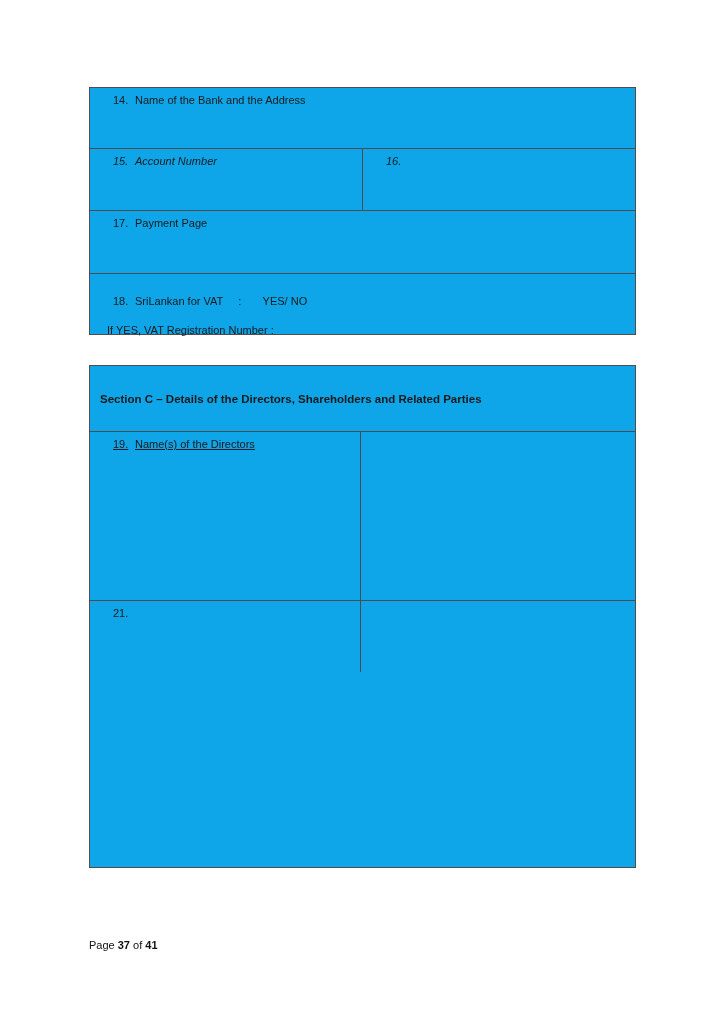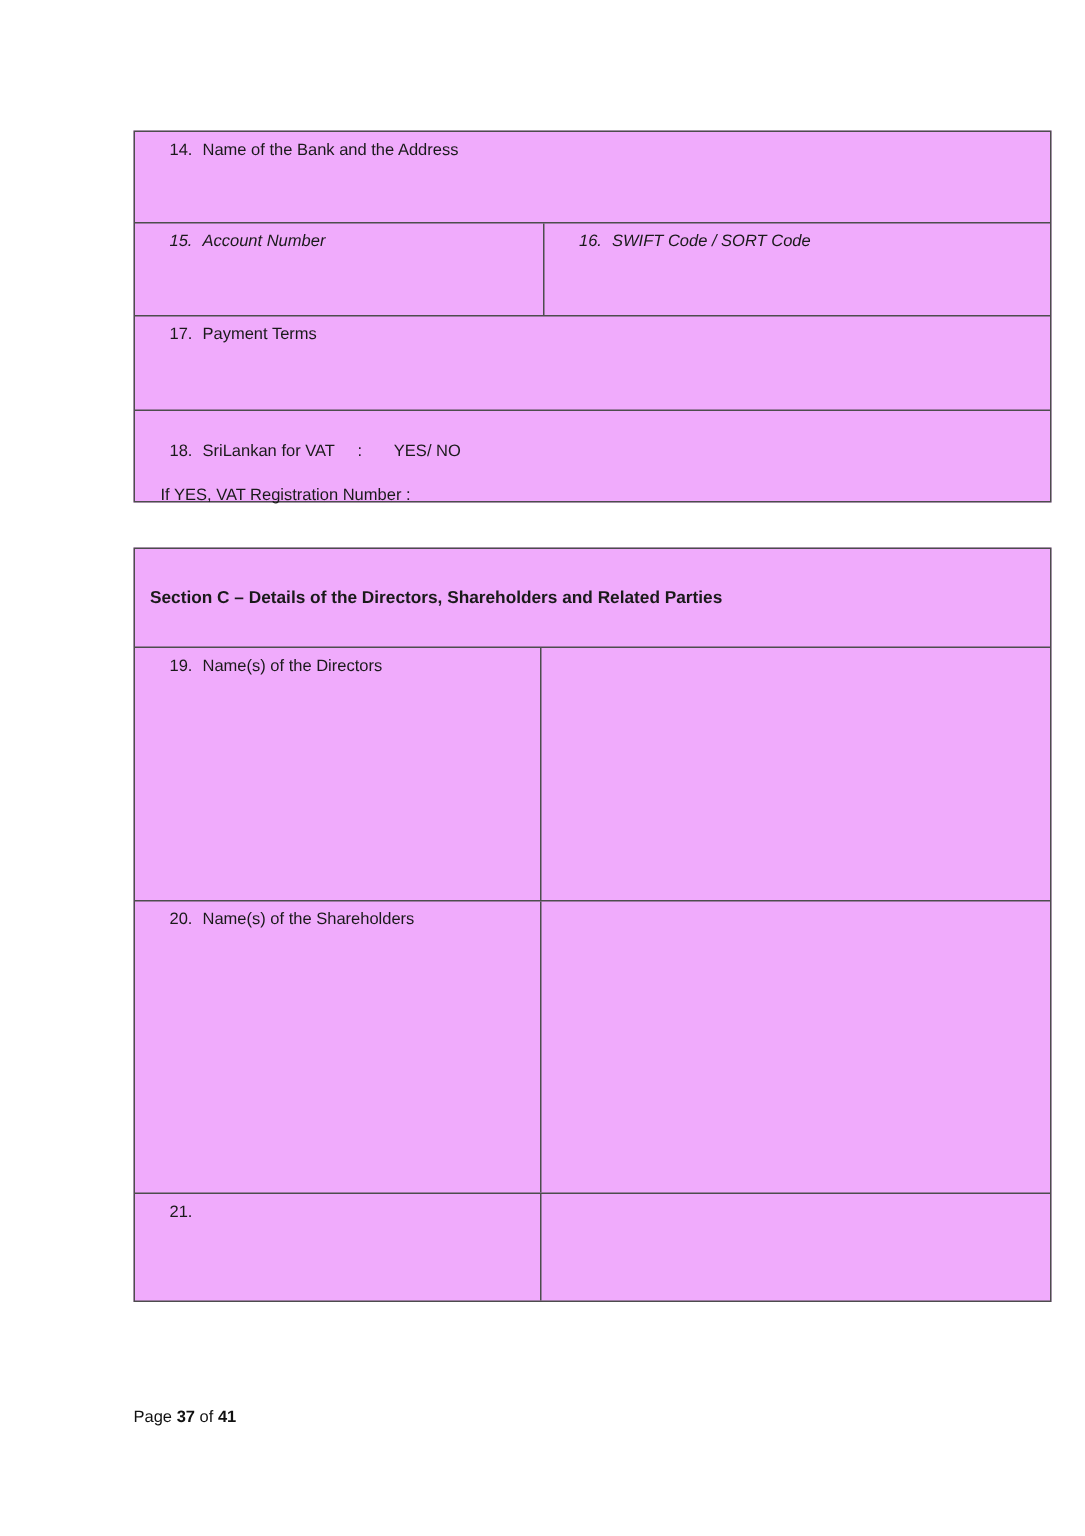--- a/index.html
+++ b/index.html
@@ -10,23 +10,23 @@
     height: 1024px;
     font-family: "Liberation Sans", "DejaVu Sans", sans-serif;
     font-size: 11px;
     line-height: 14px;
     color: #1a1a1a;
     overflow: hidden;
   }
   .form-table {
     position: absolute;
     left: 89px;
-    width: 612px;
+    width: 547px;
     border: 1px solid #4d4d4d;
-    background: #f0abfc;
+    background: #0ea5e9;
   }
   .t1 { top: 87px;  height: 248px; }
   .t2 { top: 365px; height: 503px; }
   .row { position: relative; width: 100%; }
   .row + .row { border-top: 1px solid #4d4d4d; }
   .split { display: flex; }
   .cell { height: 100%; }
   .cell.left  { border-right: 1px solid #4d4d4d; }
   .cell.fill  { flex: 1; }
   .field {
@@ -45,21 +45,21 @@
   .line-18a { display: flex; padding-left: 23px; }
   .line-18b { padding-left: 17px; margin-top: 15px; }
   .t2 .section-header {
     height: 65px;
     display: flex;
     align-items: center;
     padding-left: 10px;
     font-weight: bold;
     font-size: 11.5px;
   }
-  .t2 .row-19 { height: 169px; }
+  .t2 .row-19 { height: 169px; text-decoration: underline; }
   .t2 .row-20 { height: 195px; }
   .t2 .row-21 { height: 72px; }
   .t2 .cell.left { width: 271px; }
   .page-footer {
     position: absolute;
     left: 89px;
     top: 938px;
     width: 548px;
     white-space: pre;
     color: #111111;
@@ -83,29 +83,28 @@
     <div class="row row-15-16 split">
       <div class="cell left">
         <div class="field">
           <span class="num">15.</span>
           <span class="lbl">Account Number</span>
         </div>
       </div>
       <div class="cell fill">
         <div class="field">
           <span class="num">16.</span>
-          <span class="lbl">SWIFT Code / SORT Code</span>
         </div>
       </div>
     </div>
 
     <div class="row row-17">
       <div class="field">
         <span class="num">17.</span>
-        <span class="lbl">Payment Terms</span>
+        <span class="lbl">Payment Page</span>
       </div>
     </div>
 
     <div class="row row-18">
       <div class="line-18a">
         <span class="num">18.</span>
         <span class="lbl pre">SriLankan for VAT     :       YES/ NO</span>
       </div>
       <div class="line-18b">If YES, VAT Registration Number :</div>
     </div>
@@ -121,29 +120,20 @@
     <div class="row row-19 split">
       <div class="cell left">
         <div class="field">
           <span class="num">19.</span>
           <span class="lbl">Name(s) of the Directors</span>
         </div>
       </div>
       <div class="cell fill"></div>
     </div>
 
-    <div class="row row-20 split">
-      <div class="cell left">
-        <div class="field">
-          <span class="num">20.</span>
-          <span class="lbl">Name(s) of the Shareholders</span>
-        </div>
-      </div>
-      <div class="cell fill"></div>
-    </div>
 
     <div class="row row-21 split">
       <div class="cell left">
         <div class="field">
           <span class="num">21.</span>
         </div>
       </div>
       <div class="cell fill"></div>
     </div>
 

